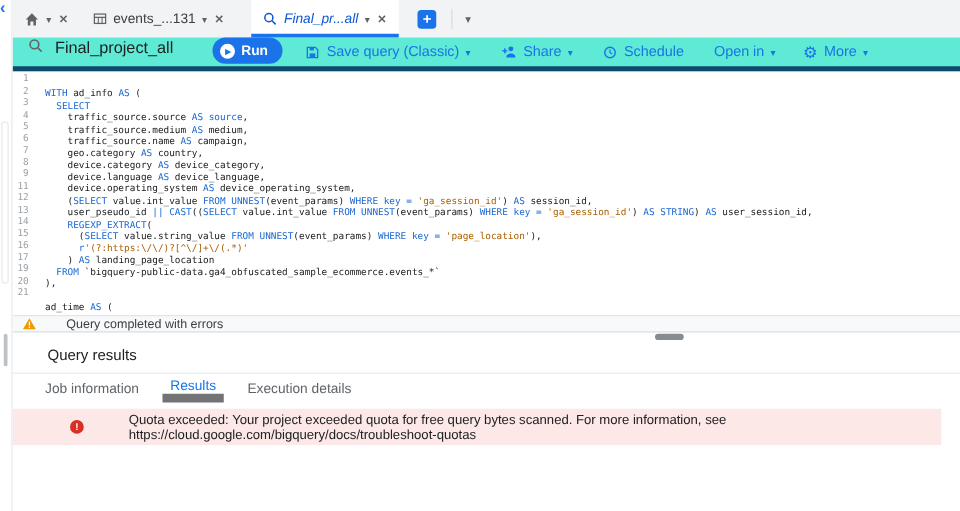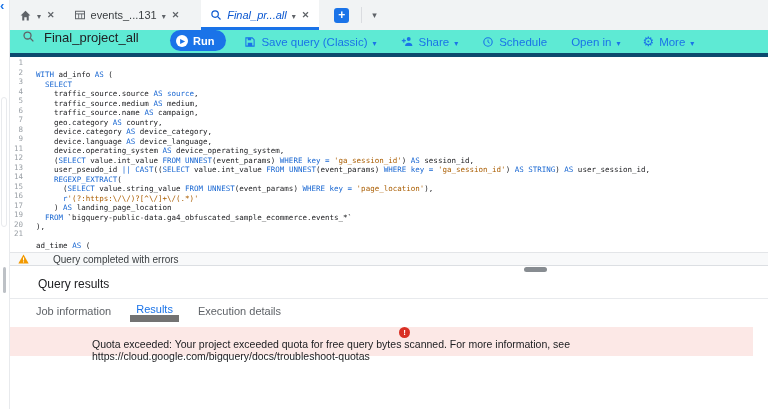--- a/index.html
+++ b/index.html
@@ -78,21 +78,21 @@
 
   
   .results-header { position:absolute; top:277px; left:28px; font-size:12px; color:#202124; }
   .results-tabs { position:absolute; top:298px; left:0; width:758px; height:24px;
     border-top:1px solid #e8eaed; display:flex; align-items:stretch; padding-left:20px; }
   .rtab { display:flex; align-items:center; padding:0 6px; margin-right:13px;
     font-size:11px; color:#5f6368; cursor:pointer; }
   .rtab.active { color:#1a73e8; border-bottom:7px solid #737373; padding-top:3px; }
 
   .error-banner { position:absolute; top:327px; left:0; width:743px; height:29px;
-    background:#fce8e6; display:flex; align-items:center; padding-left:46px;flex-direction:column; }
+    background:#fce8e6; display:flex; align-items:center; padding-left:46px; }
   .error-icon { flex:none; width:11px; height:11px; border-radius:50%; background:#d93025;
     color:#fff; font-size:8px; font-weight:bold; display:flex; align-items:center;
     justify-content:center; }
   .error-icon::after { content:"!"; }
   .error-text { margin-left:36px; font-size:10.5px; color:#202124; }
 </style>
 </head>
 <body>
 
 <div id="left-strip">

